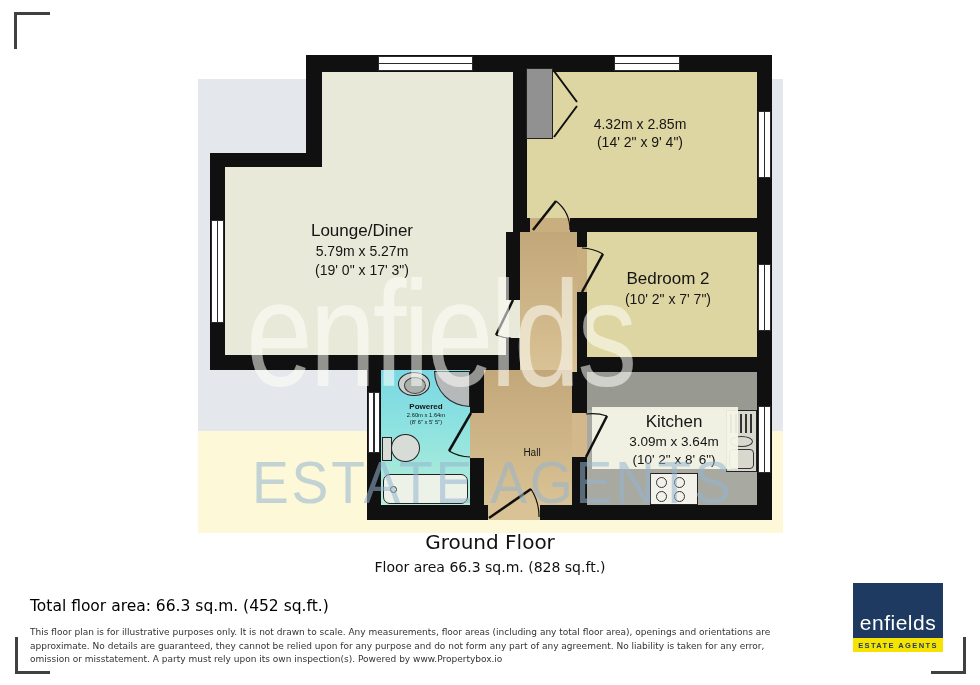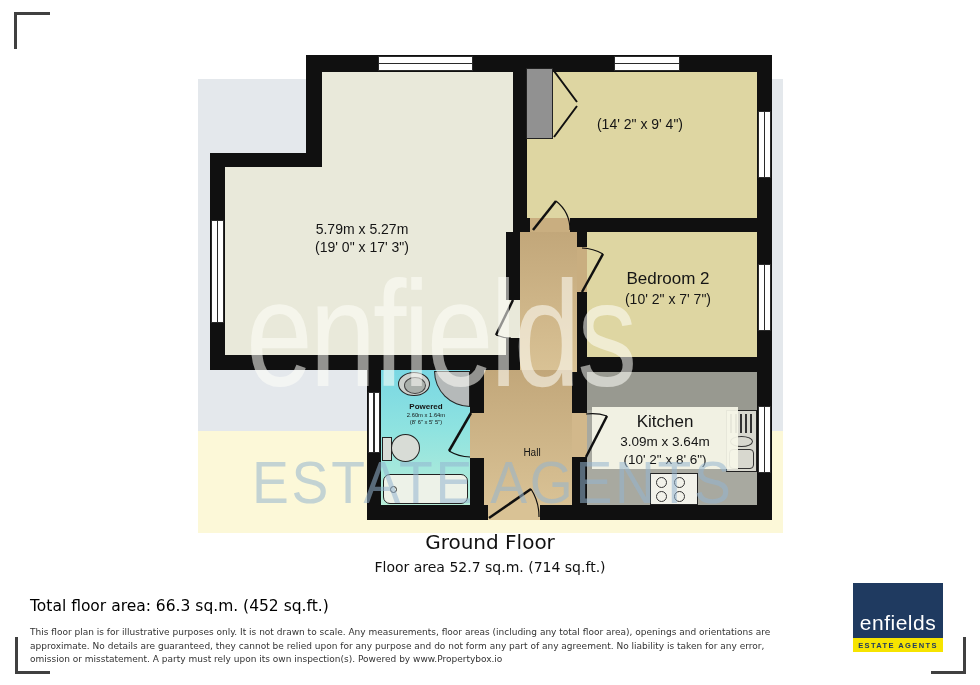--- a/index.html
+++ b/index.html
@@ -138,47 +138,49 @@
       <path d="M449 451 A44 44 0 0 0 470 457" stroke-width="1.2"></path>
     <path d="M586 457 L607 416" stroke-width="2.5"></path>
       <path d="M607 416 A45 45 0 0 0 586 414" stroke-width="1.2"></path>
     <path d="M489 518 L531 489" stroke-width="2.5"></path>
       <path d="M531 489 A51 51 0 0 1 539 517" stroke-width="1.2"></path>
     <path d="M554 71 L577 102 M554 137 L577 106" stroke-width="2"></path>
   </g>
 </svg>
 
 <div class="room-label" style="left:252px;top:220px;width:220px;">
+  <div class="rn">Lounge/Diner</div>
   <div class="rd">5.79m x 5.27m</div>
   <div class="rd">(19' 0" x 17' 3")</div>
 </div>
 <div class="room-label" style="left:530px;top:115px;width:220px;">
+  <div class="rd">4.32m x 2.85m</div>
   <div class="rd">(14' 2" x 9' 4")</div>
 </div>
 <div class="room-label" style="left:572px;top:268px;width:192px;">
   <div class="rn">Bedroom 2</div>
   <div class="rd">(10' 2" x 7' 7")</div>
 </div>
-<div class="room-label" style="left:592px;top:411px;width:146px;">
+<div class="room-label" style="left:592px;top:411px;width:164px;">
   <div class="rn">Kitchen</div>
   <div class="rd" style="font-size:13.5px;">3.09m x 3.64m</div>
   <div class="rd" style="font-size:13.5px;">(10' 2" x 8' 6")</div>
 </div>
 <div class="room-label bath-label" style="left:386px;top:402px;width:80px;">
   <div class="rn">Powered</div>
   <div class="rd">2.60m x 1.64m</div>
   <div class="rd">(8' 6" x 5' 5")</div>
 </div>
 <div class="room-label" style="left:502px;top:446px;width:60px;font-size:10px;">Hall</div>
 
 <div class="abs wm1">enfields</div>
 <div class="abs wm2">ESTATE AGENTS</div>
 
 <div class="abs caption-title">Ground Floor</div>
-<div class="abs caption-sub">Floor area 52.7 sq.m. (714 sq.ft.)</div>
+<div class="abs caption-sub">Floor area 66.3 sq.m. (828 sq.ft.)</div>
 
 <div class="abs total-area">Total floor area: 66.3 sq.m. (452 sq.ft.)</div>
 <div class="abs disclaimer">This floor plan is for illustrative purposes only. It is not drawn to scale. Any measurements, floor areas (including any total floor area), openings and orientations are approximate. No details are guaranteed, they cannot be relied upon for any purpose and do not form any part of any agreement. No liability is taken for any error, omission or misstatement. A party must rely upon its own inspection(s). Powered by www.Propertybox.io</div>
 
 <div class="abs logo-box">
   <div class="logo-navy">
     <span class="logo-name">enfields</span>
   </div>
   <div class="logo-yellow">
     <span class="logo-tag">ESTATE AGENTS</span>

